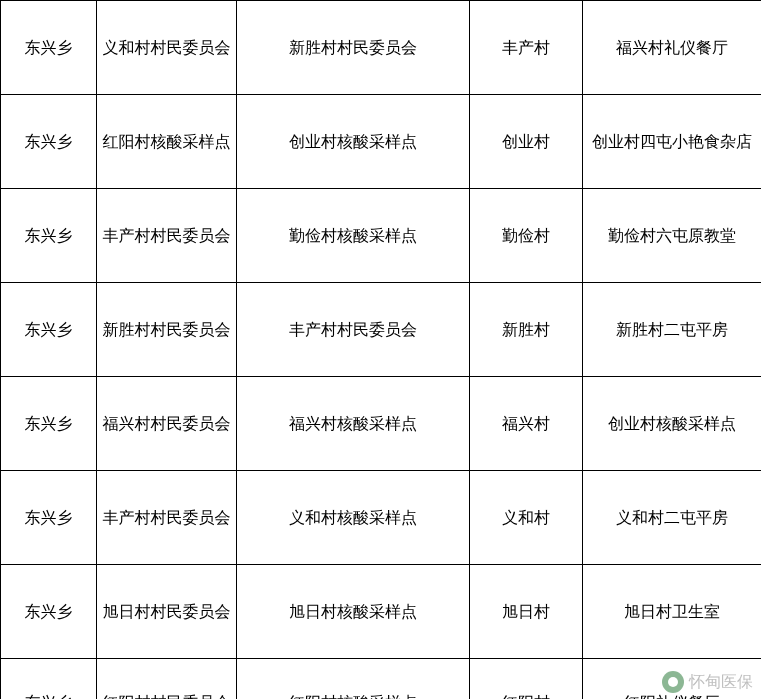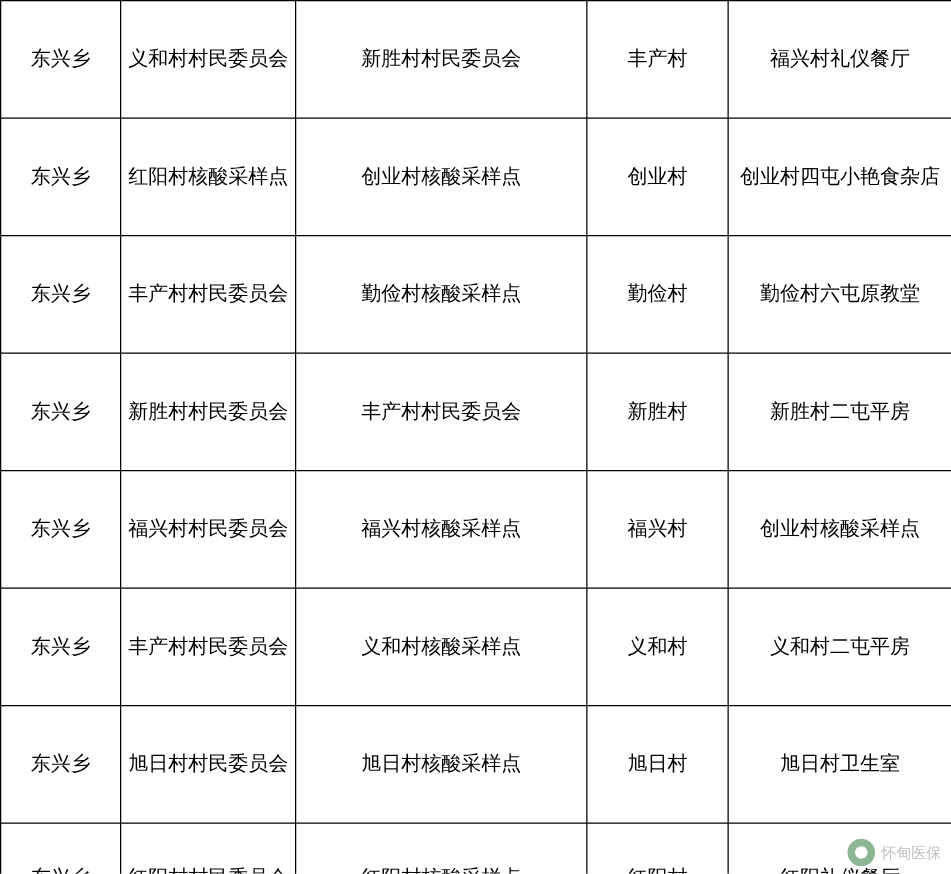--- a/index.html
+++ b/index.html
@@ -71,21 +71,21 @@
     position: absolute;
     left: 50%;
     top: 50%;
     width: 10px;
     height: 10px;
     margin: -5px 0 0 -5px;
     border-radius: 50%;
     background: #ffffff;
   }
   .wm-text {
-    font-size: 12px;
+    font-size: 16px;
     color: #8a8a8a;
     font-family: "Liberation Sans", sans-serif;
     white-space: nowrap;
   }
 </style>
 </head>
 <body>
 
 <div class="page">
 

